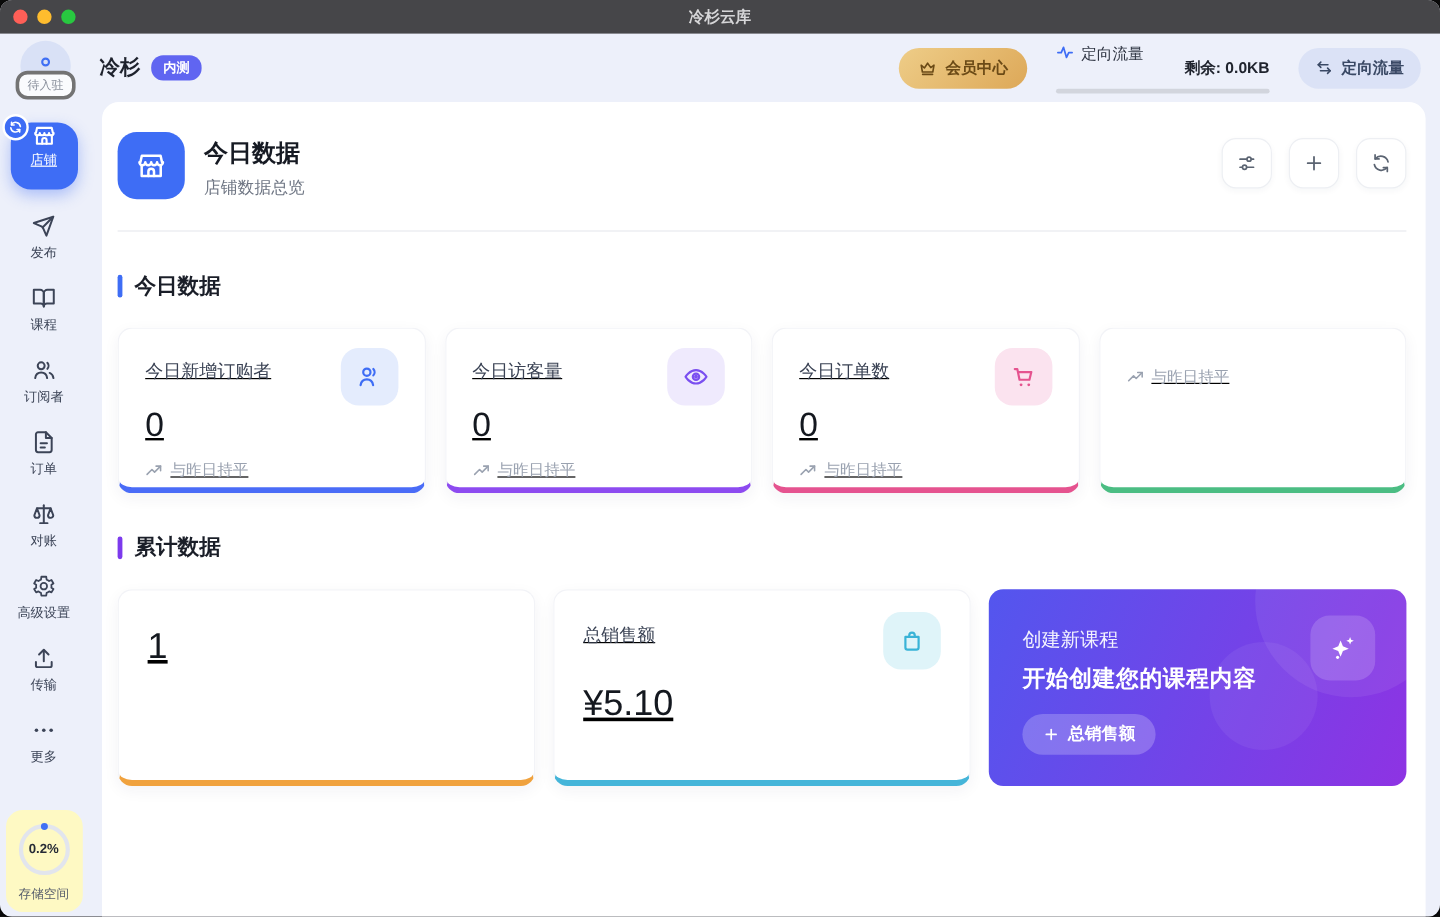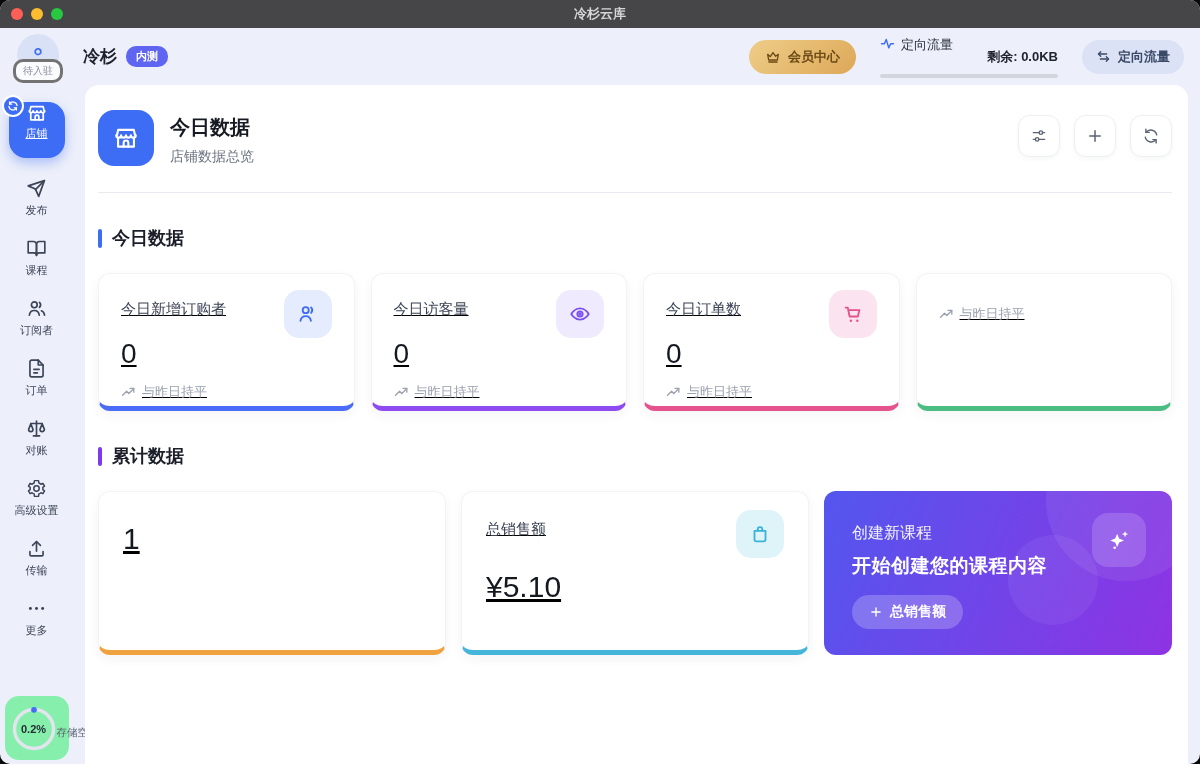--- a/index.html
+++ b/index.html
@@ -36,22 +36,22 @@
   .body-row{flex:1;display:flex;min-height:0;}
   .sidebar{width:73px;flex:none;display:flex;flex-direction:column;align-items:center;padding:17px 0 0;}
   .nav-active{width:56px;height:56px;border-radius:17px;display:flex;flex-direction:column;
     align-items:center;color:#fff;position:relative;flex:none;
     box-shadow:0 5px 12px rgba(62,109,245,.38);cursor:pointer;text-decoration:underline;}
   .nav-active .nav-label{font-size:11px;margin-top:2px;color:#fff;}
   .nav-badge{position:absolute;top:-7px;left:-7px;width:22px;height:22px;border-radius:50%;
     border:2px solid #fff;display:flex;align-items:center;justify-content:center;color:#fff;}
   .nav-item{display:flex;flex-direction:column;align-items:center;margin-top:20px;color:#3c4457;cursor:pointer;flex:none;}
   .nav-label{font-size:11px;margin-top:4px;color:#3c4457;white-space:nowrap;}
-  .storage{margin-top:auto;margin-bottom:4px;background:#86efac;border-radius:14px;padding:10px 6px 8px;
-    display:flex;flex-direction:row;align-items:center;width:64px;cursor:pointer;justify-content:space-between;}
+  .storage{margin-top:auto;margin-bottom:4px;background:#fef9c3;border-radius:14px;padding:10px 6px 8px;
+    display:flex;flex-direction:column;align-items:center;width:64px;cursor:pointer;justify-content:space-between;}
   .ring-wrap{position:relative;width:46px;height:46px;}
   .ring-pct{position:absolute;inset:0;display:flex;align-items:center;justify-content:center;
     font-size:11px;font-weight:700;color:#262b36;}
   .storage-label{font-size:10.5px;color:#575e6c;margin-top:7px;white-space:nowrap;}
   .main{flex:1;background:#fff;border-radius:14px 14px 0 0;margin:0 12px;padding:25px 16px 0 13px;min-width:0;}
   
   .shop-header{display:flex;align-items:flex-start;}
   .shop-icon{width:56px;height:56px;border-radius:16px;display:flex;align-items:center;
     justify-content:center;color:#fff;flex:none;}
   .shop-meta{margin-left:16px;padding-top:4px;}

